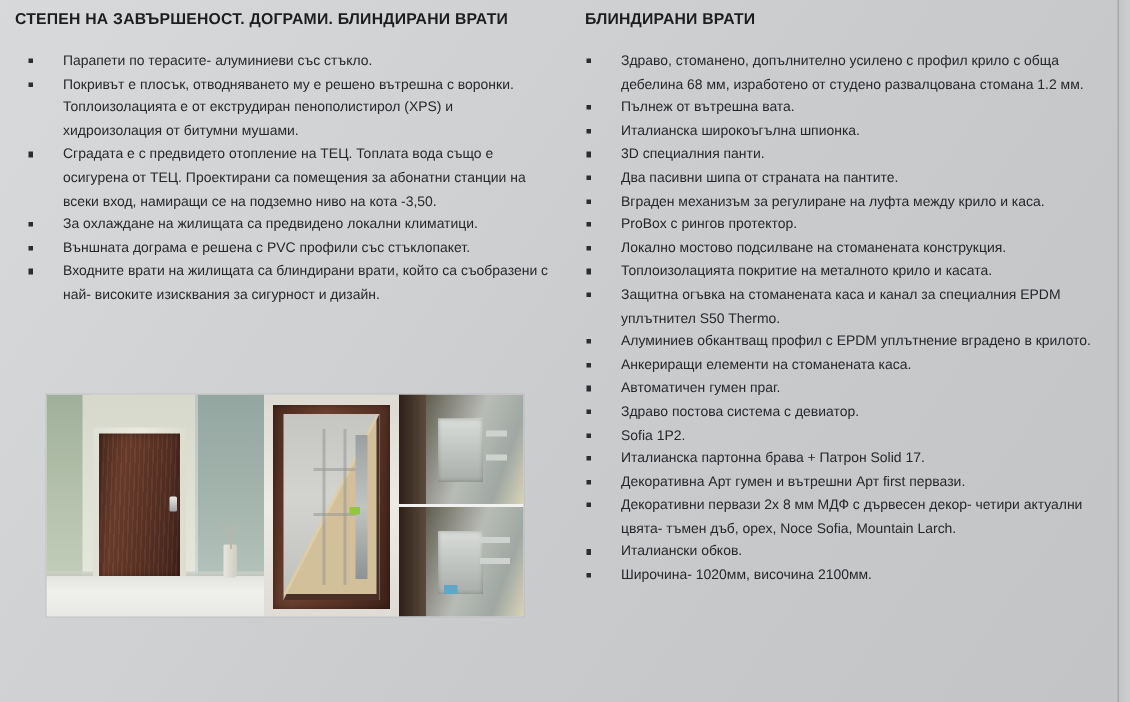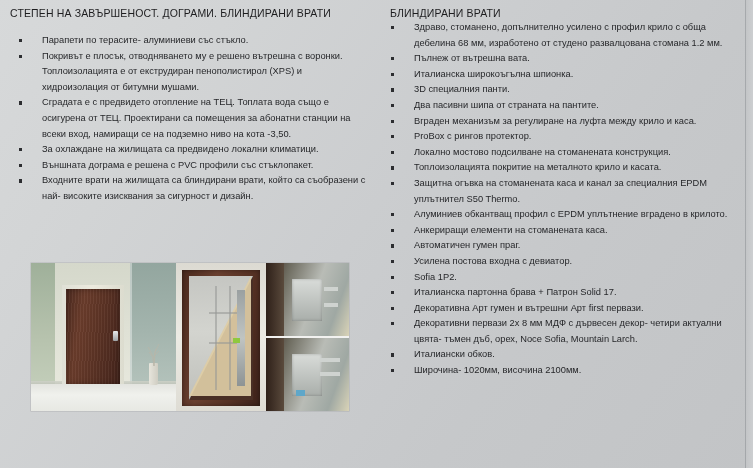--- a/index.html
+++ b/index.html
@@ -45,21 +45,21 @@
 
   .column {
     position: absolute;
     top: 0;
   }
   .col-left  { left: 0px;   width: 376px; }
   .col-right { left: 376px; width: 370px; }
 
   .section-title {
     font-size: 10.5px;
-    font-weight: normal;
+    font-weight: bold;
     color: #1d1d1f;
     letter-spacing: 0.15px;
     line-height: 13px;
     margin: 0;
     padding: 7px 0 0 10px;
     white-space: nowrap;
   }
   .col-right .section-title { padding-left: 14px; }
 
   ul.bullets {
@@ -80,21 +80,21 @@
   ul.bullets li .bullet-dot {
     position: absolute;
     left: 19px;
     top: 6px;
     width: 3.2px;
     height: 3.2px;
     background: #2c2d30;
     border-radius: 0;
   }
   .col-left ul.bullets  { margin-top: 13px; }
-  .col-right ul.bullets { }
+  .col-right ul.bullets { margin-top: 13px; }
   .col-right ul.bullets li { padding-left: 38px; padding-right: 16px; }
   .col-right ul.bullets li .bullet-dot { left: 15px; }
 
   
   #photo-strip {
     position: absolute;
     left: 31px;
     top: 263px;
     width: 318px;
     height: 148px;
@@ -314,21 +314,21 @@
       <li>
         <span class="bullet-dot"></span>
         <span>Анкериращи елементи на стоманената каса.</span>
       </li>
       <li>
         <span class="bullet-dot"></span>
         <span>Автоматичен гумен праг.</span>
       </li>
       <li>
         <span class="bullet-dot"></span>
-        <span>Усилена постова входна с девиатор.</span>
+        <span>Здраво постова система с девиатор.</span>
       </li>
       <li>
         <span class="bullet-dot"></span>
         <span>Sofia 1P2.</span>
       </li>
       <li>
         <span class="bullet-dot"></span>
         <span>Италианска партонна брава + Патрон Solid 17.</span>
       </li>
       <li>

